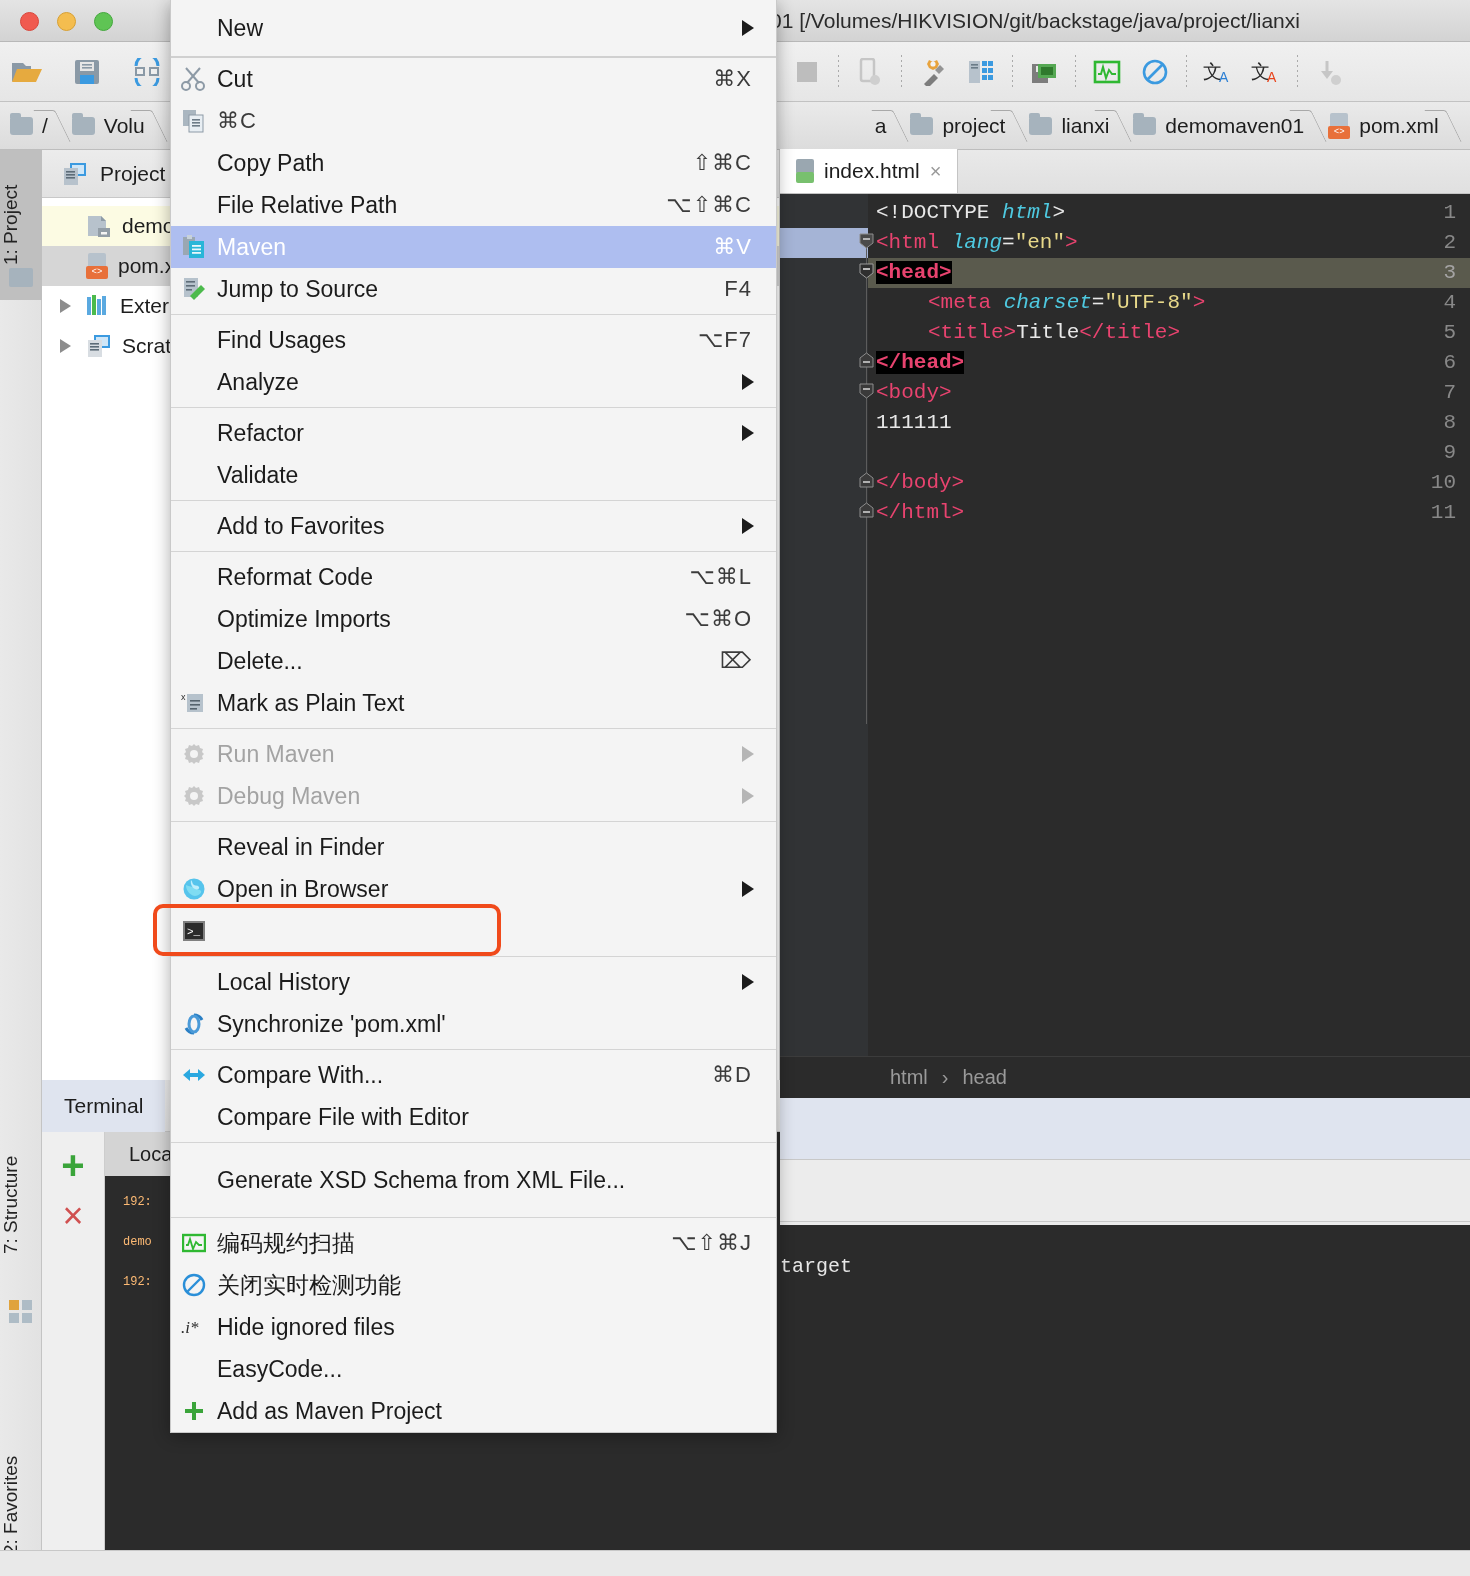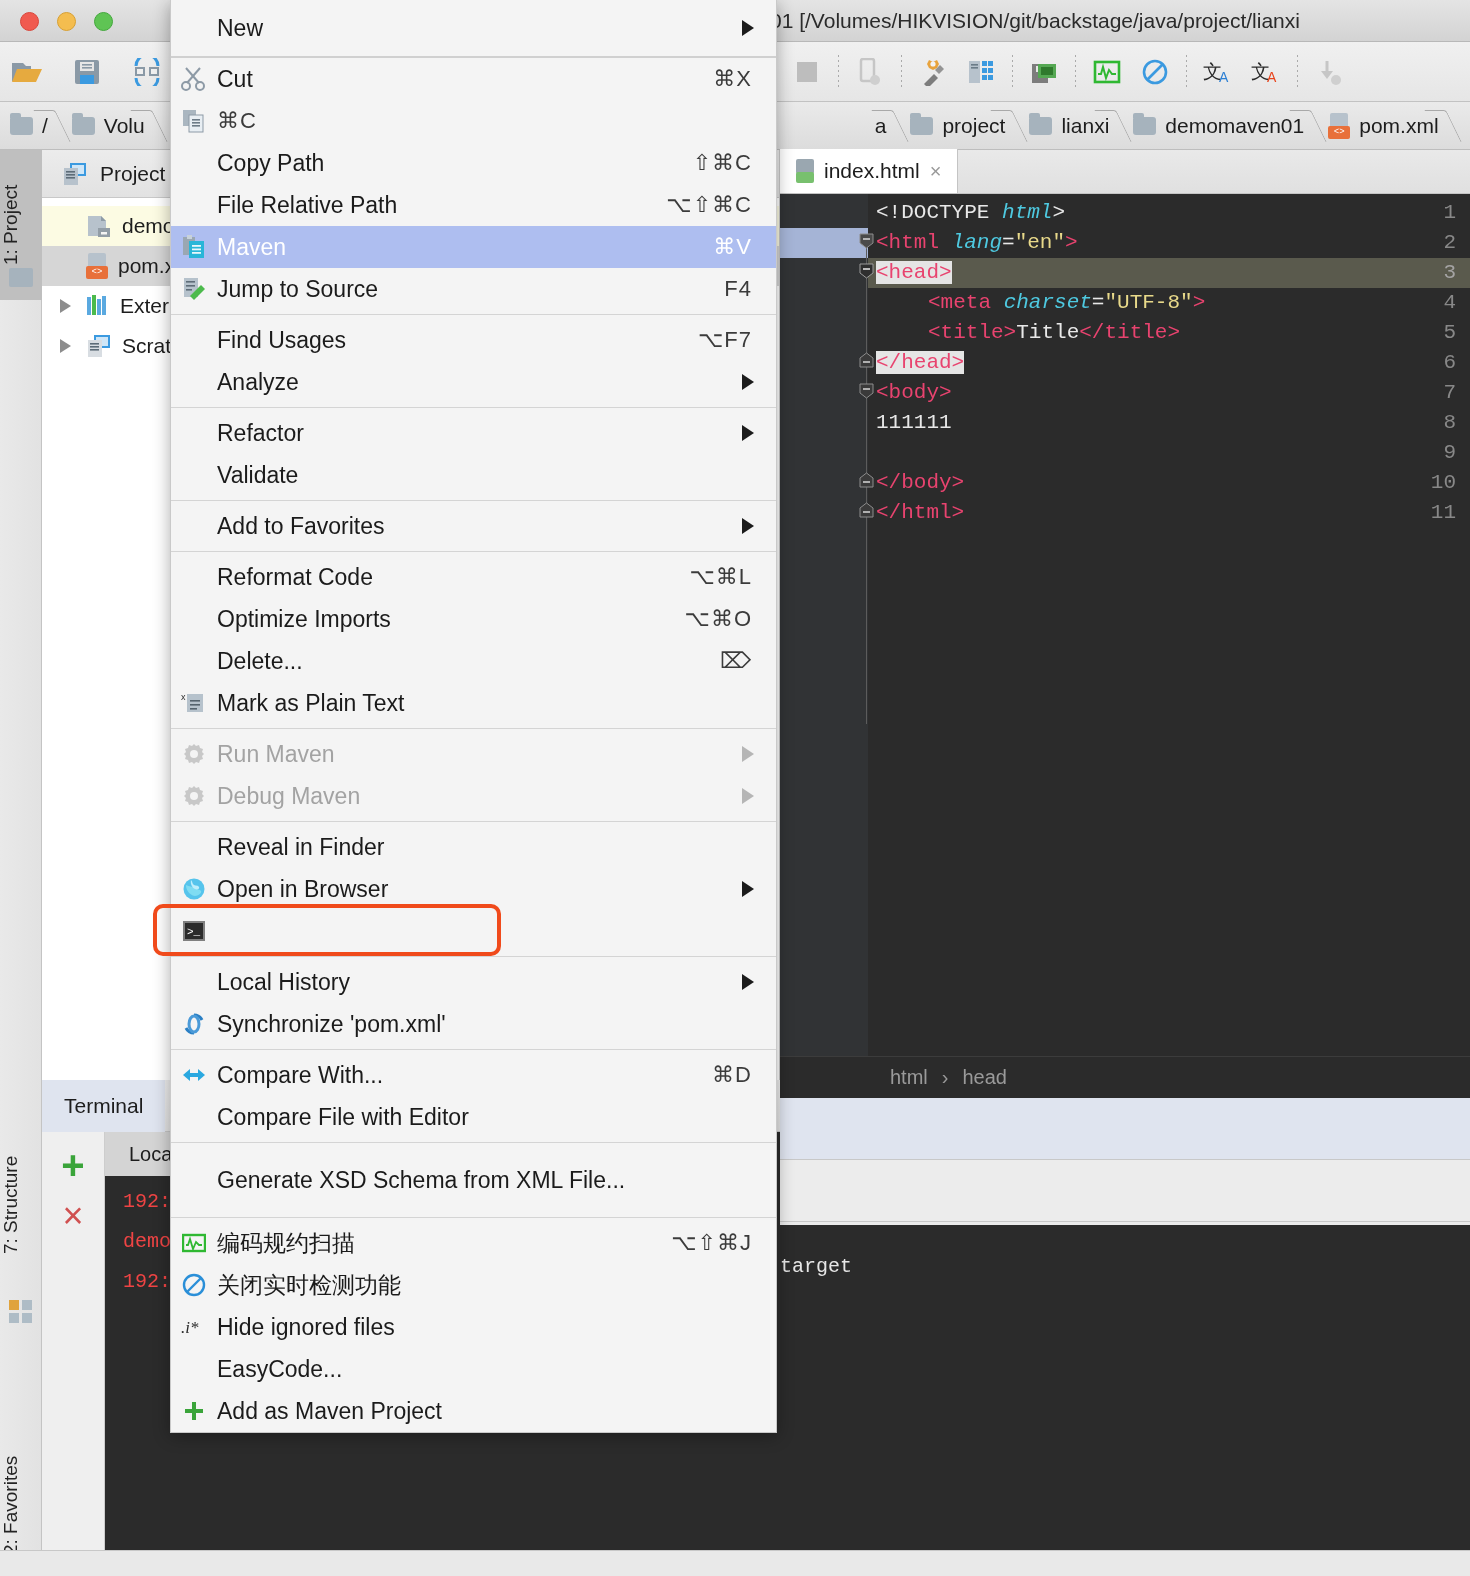--- a/index.html
+++ b/index.html
@@ -119,22 +119,22 @@
   }
   .termbody{position:absolute;left:0;top:52px;width:738px;height:444px;display:flex;}
   .termside{width:63px;background:#efefef;border-right:1px solid #cdcdcd;
             display:flex;flex-direction:column;align-items:center;padding-top:16px;gap:18px;}
   .termmain{flex:1;background:#2b2b2b;position:relative;}
   .termsubtab{
     position:absolute;left:0;top:0;height:44px;background:#d4d4d4;
     display:flex;align-items:center;padding:0 24px;font-size:20px;color:#1d1d1d;
   }
   .termtext{
-    position:absolute;left:18px;top:50px;color:#ef4444;
-    font-family:"Liberation Mono",monospace;font-size:20px;line-height:40px;
+    position:absolute;left:18px;top:50px;color:#fdba74;
+    font-family:"Liberation Mono",monospace;font-size:12px;line-height:40px;
     white-space:pre;
   }
 
   
   .tabstrip{
     position:absolute;left:780px;top:150px;width:690px;height:44px;
     background:linear-gradient(to bottom,#e9e9e9,#e0e0e0);
     border-bottom:1px solid #c4c4c4; display:flex; align-items:flex-end;
   }
   .filetab{
@@ -161,21 +161,21 @@
     position:absolute;left:96px;font-family:"Liberation Mono",monospace;
     font-size:21px;line-height:30px;white-space:pre;color:#e8e8e8;
   }
   .rowhl{position:absolute;left:88px;width:602px;height:30px;background:#5a5a4d;}
   .fold{position:absolute;left:78px;width:17px;height:17px;}
   .foldline{position:absolute;left:86px;width:1px;background:#5c5c5c;}
   .tag{color:#e8436f;}
   .attr{color:#4ec9e0;font-style:italic;}
   .val{color:#e8d98a;}
   .plain{color:#e8e8e8;}
-  .hl-tag{background:#e5e5e5;color:#e8436f;}
+  .hl-tag{background:#000000;color:#e8436f;font-weight:bold;}
 
   .bcbar{
     position:absolute;left:780px;top:1056px;width:690px;height:42px;
     background:#2b2b2b; display:flex; align-items:center; padding-left:110px;
     gap:14px; font-size:20px; color:#9a9a9a;
     border-top:1px solid #3c3c3c;
   }
   .statusrow1{
     position:absolute;left:780px;top:1098px;width:690px;height:62px;
     background:#dfe4ef;border-bottom:1px solid #c8c8c8;

